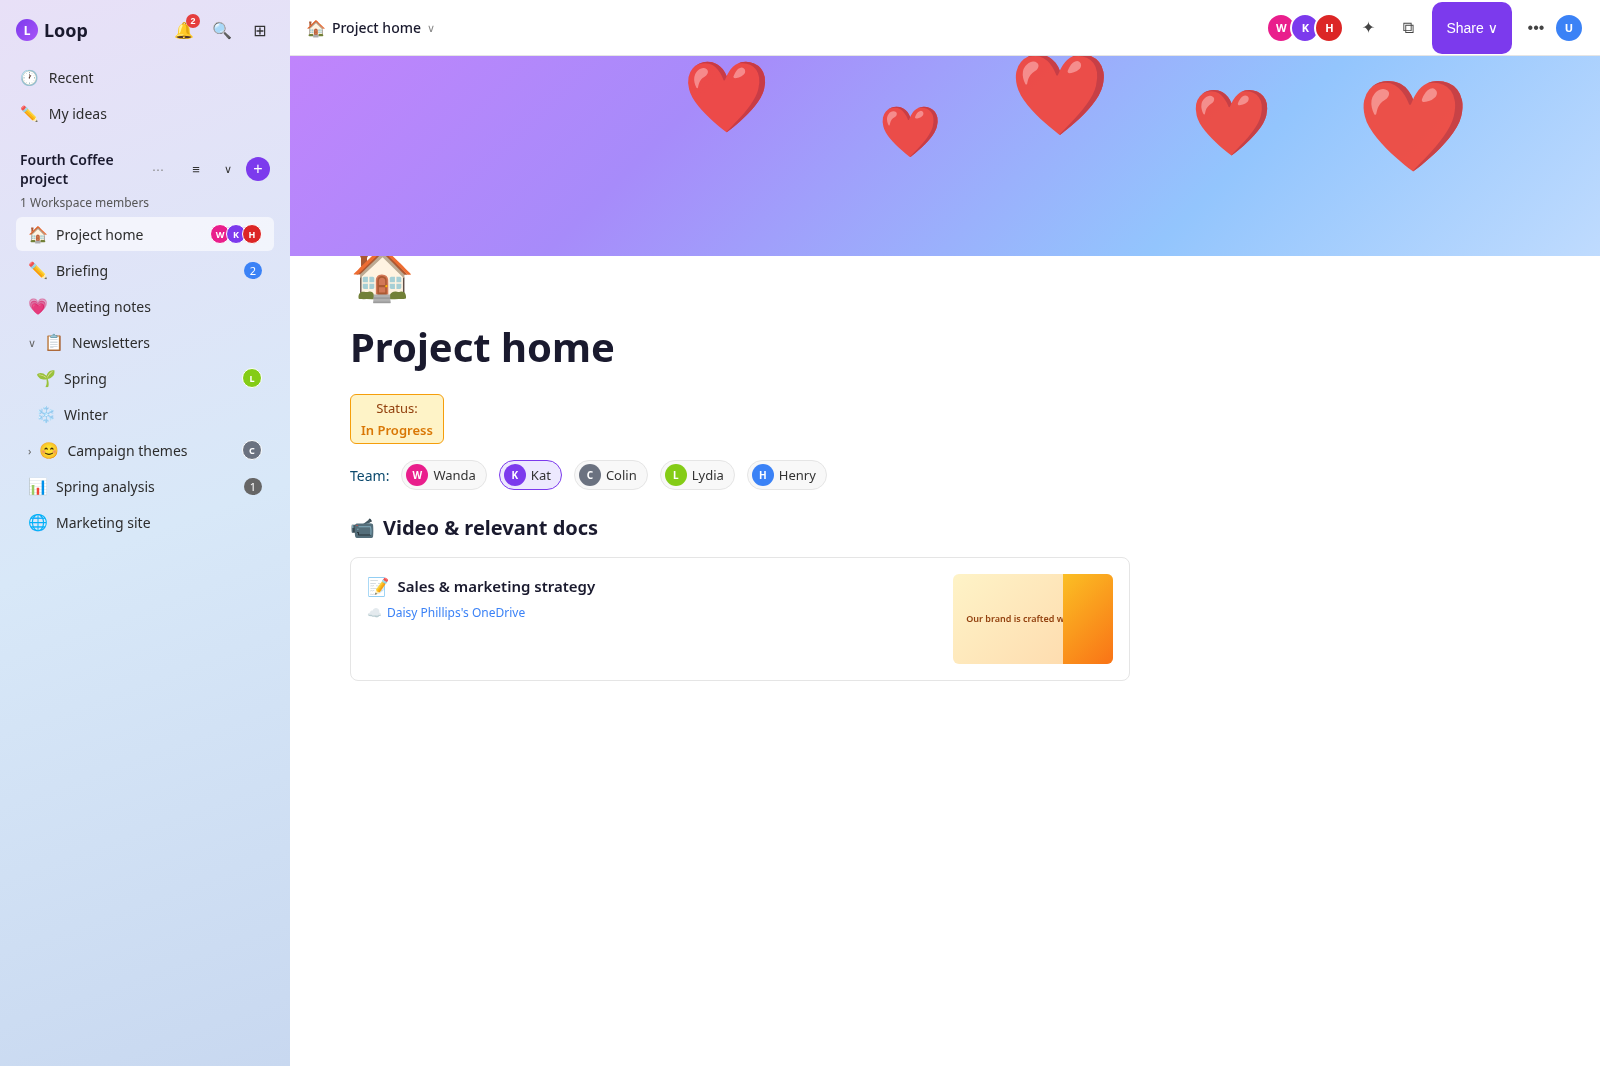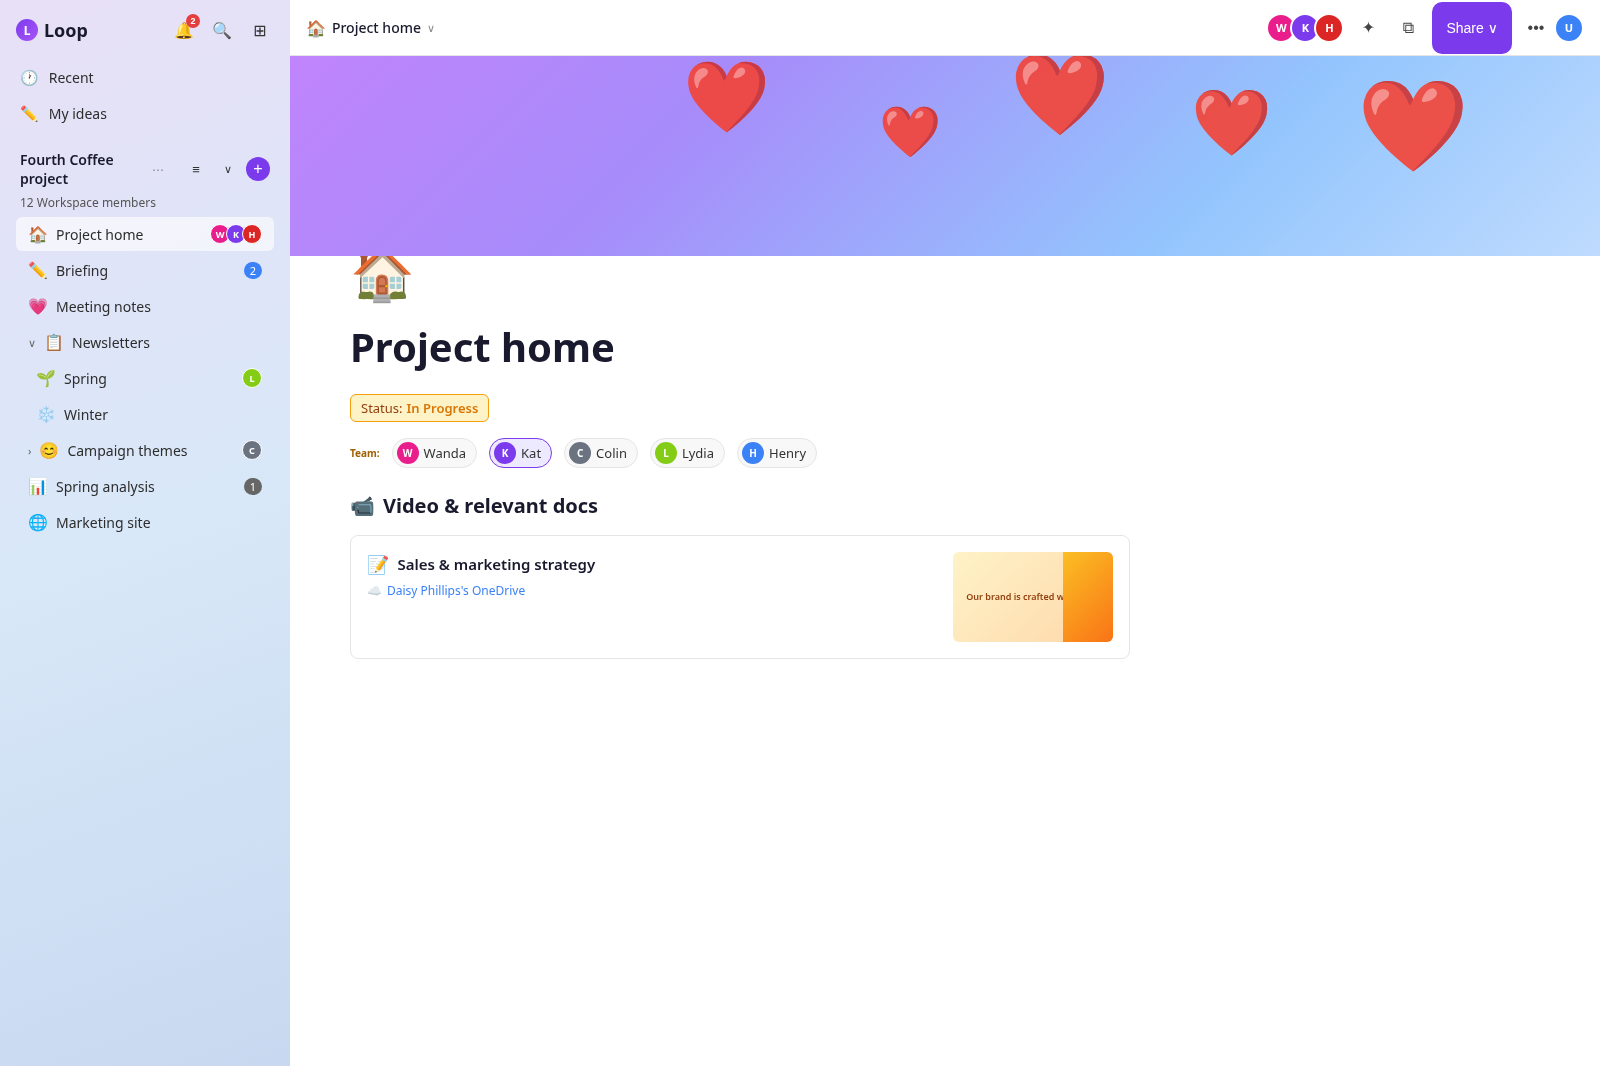--- a/index.html
+++ b/index.html
@@ -310,31 +310,32 @@
       display: inline-flex;
       align-items: center;
       gap: 4px;
       background: #fef3c7;
       border: 1px solid #f59e0b;
       border-radius: 6px;
       padding: 4px 10px;
       font-size: 13px;
       color: #92400e;
       margin-bottom: 16px;
+      flex-direction: column;
     }
     .status-badge .status-value { color: #d97706; font-weight: 600; }
 
     .team-row {
       display: flex;
       align-items: center;
       gap: 12px;
       margin-bottom: 24px;
       flex-wrap: wrap;
     }
-    .team-label { font-weight: 700; font-size: 10px; color: #a16207; }
+    .team-label { font-weight: 400; font-size: 14px; color: #0c4a6e; }
     .team-member {
       display: flex;
       align-items: center;
       gap: 5px;
       background: #f8f8f8;
       border: 1px solid #e5e5e5;
       border-radius: 20px;
       padding: 3px 10px 3px 4px;
       font-size: 13px;
       color: #333;
@@ -490,21 +491,21 @@
   <div class="workspace-section">
     <div class="workspace-header">
       <span class="workspace-title">Fourth Coffee project</span>
       <span style="font-size:12px;color:#888;">⋯</span>
       <div class="workspace-controls">
         <button class="icon-btn" style="font-size:13px;">≡</button>
         <button class="icon-btn" style="font-size:11px;">∨</button>
         <button class="add-btn">+</button>
       </div>
     </div>
-    <div class="workspace-subtitle">12 Workspace members</div>
+    <div class="workspace-subtitle">1 Workspace members</div>
 
     <div class="sidebar-item active">
       <span class="item-icon">🏠</span>
       <span class="item-label">Project home</span>
       <div class="avatars">
         <div class="mini-avatar" style="background:#e91e8c;">W</div>
         <div class="mini-avatar" style="background:#7c3aed;">K</div>
         <div class="mini-avatar" style="background:#dc2626;">H</div>
       </div>
     </div>

